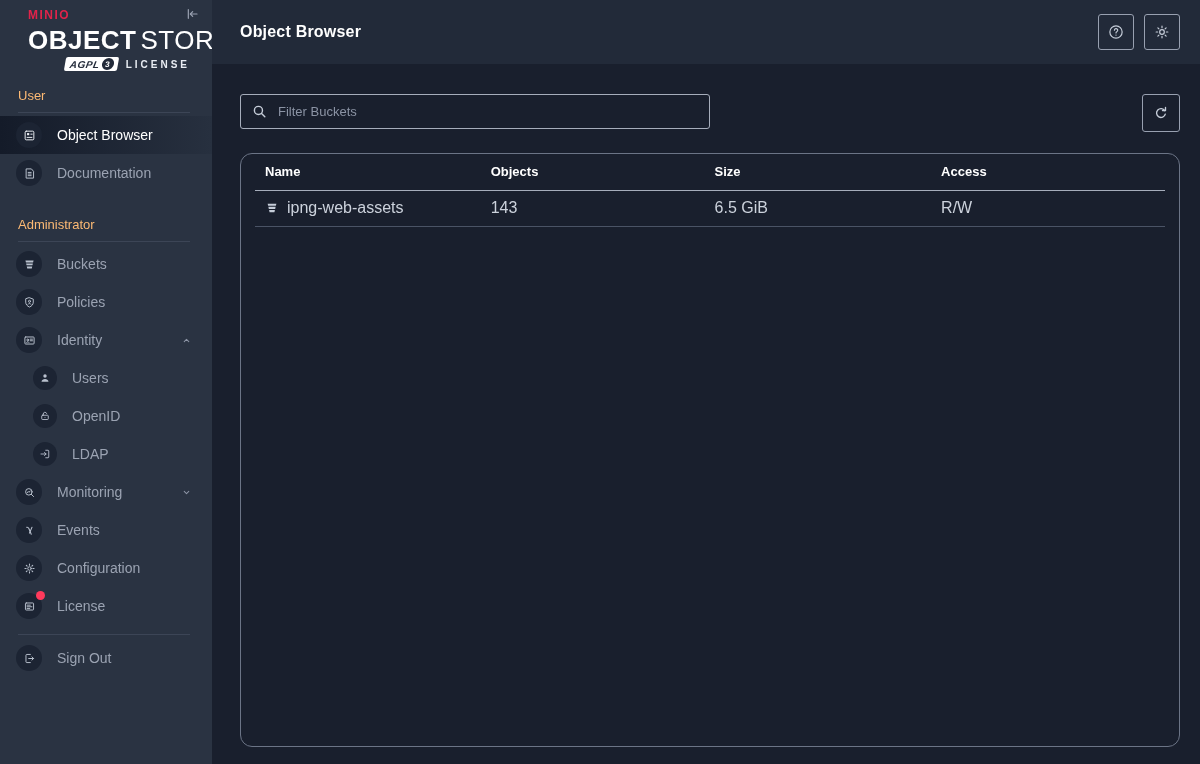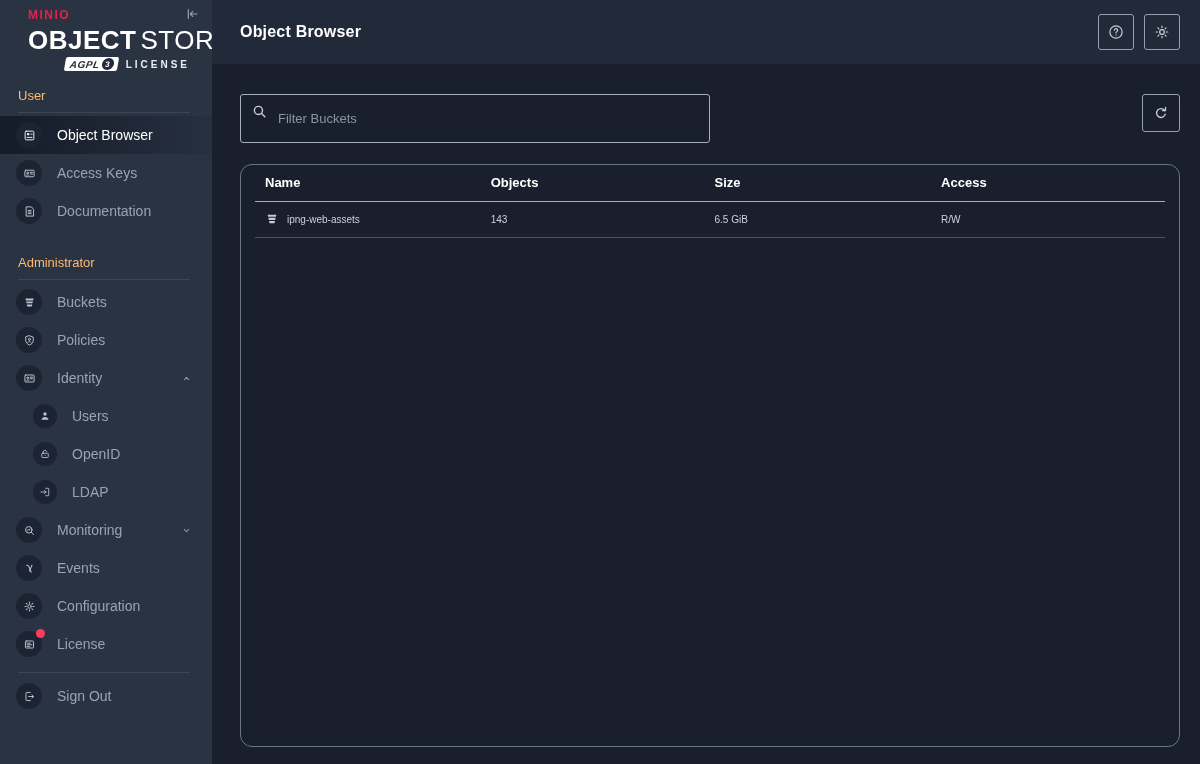--- a/index.html
+++ b/index.html
@@ -73,21 +73,21 @@
   .topbar-title { font-size:16px; font-weight:700; color:#ffffff; letter-spacing:.2px; }
   .topbar-actions { margin-left:auto; display:flex; gap:10px; }
   .icon-btn {
     width:36px; height:36px; border:1px solid #98a0b0; border-radius:3px;
     background:transparent; color:#c6cdd9; display:flex; align-items:center; justify-content:center;
     cursor:pointer;
   }
 
   .content { flex:1; display:flex; flex-direction:column; padding:30px 20px 17px 28px; background:#191f2d; overflow:hidden; }
   .filter-row { display:flex; align-items:flex-start; }
-  .filter-box { position:relative; width:470px; height:49px; }
+  .filter-box { position:relative; width:470px; height:35px; }
   .filter-box .search-ic { position:absolute; left:11px; top:9px; color:#c6cdd9; }
   .filter-input {
     width:100%; height:100%; background:transparent; border:1.5px solid #a6adbb;
     border-radius:3px; color:#d5dae3; font-size:13px; padding:0 12px 0 37px;
     font-family:"Liberation Sans","DejaVu Sans",sans-serif; outline:none;
   }
   .filter-input::placeholder { color:#8b93a4; }
   .refresh-btn {
     margin-left:auto; width:38px; height:38px; border:1px solid #98a0b0; border-radius:3px;
     background:transparent; color:#c6cdd9; display:flex; align-items:center; justify-content:center;
@@ -97,21 +97,21 @@
   .table-card {
     margin-top:21px; flex:1; border:1px solid #6b7486; border-radius:12px;
     padding:0 14px; overflow:hidden;
   }
   table.buckets { width:100%; border-collapse:collapse; table-layout:fixed; }
   .buckets th {
     text-align:left; font-size:13px; font-weight:700; color:#ffffff;
     height:36px; padding:0 8px 0 10px; border-bottom:1px solid #a6adbb;
   }
   .buckets td {
-    font-size:10px; color:#ccd2dc; height:36px; padding:0 8px 0 10px;
+    font-size:16px; color:#ccd2dc; height:36px; padding:0 8px 0 10px;
     border-bottom:1px solid #4a5365;
   }
   .bucket-cell { display:flex; align-items:center; gap:8px; }
   .bucket-cell svg { color:#c6cdd9; }
   tr.bucket-row { cursor:pointer; }
 </style>
 </head>
 <body>
 
 <nav class="sidebar">
@@ -142,32 +142,20 @@
   <div class="nav-item active">
     <span class="nav-circle">
       <svg width="13" height="13" viewBox="0 0 24 24" fill="none" stroke="currentColor" stroke-width="1.8" stroke-linecap="round" stroke-linejoin="round">
           <rect x="4" y="4" width="16" height="16" rx="2"></rect>
           <rect x="7.5" y="7.5" width="4" height="4" fill="currentColor" stroke="none"></rect>
           <path d="M14.5 9.5h2.5"></path>
           <path d="M7.5 15.5h9"></path>
         </svg>
     </span>
     <span class="nav-label">Object Browser</span>
-  </div>
-  <div class="nav-item">
-    <span class="nav-circle">
-      <svg width="13" height="13" viewBox="0 0 24 24" fill="none" stroke="currentColor" stroke-width="1.8" stroke-linecap="round" stroke-linejoin="round">
-          <rect x="3.5" y="6" width="17" height="12" rx="1.5"></rect>
-          <circle cx="8.5" cy="11" r="1.7"></circle>
-          <path d="M6.3 15.3c.5-1.3 3.9-1.3 4.4 0"></path>
-          <path d="M13.5 10h4"></path>
-          <path d="M13.5 13h4"></path>
-        </svg>
-    </span>
-    <span class="nav-label">Access Keys</span>
   </div>
   <div class="nav-item">
     <span class="nav-circle">
       <svg width="13" height="13" viewBox="0 0 24 24" fill="none" stroke="currentColor" stroke-width="1.8" stroke-linecap="round" stroke-linejoin="round">
           <path d="M6.5 3.5h9L19.5 8v12.5h-13z"></path>
           <path d="M9.5 10h5.5"></path>
           <path d="M9.5 13h5.5"></path>
           <path d="M9.5 16h5.5"></path>
         </svg>
     </span>

